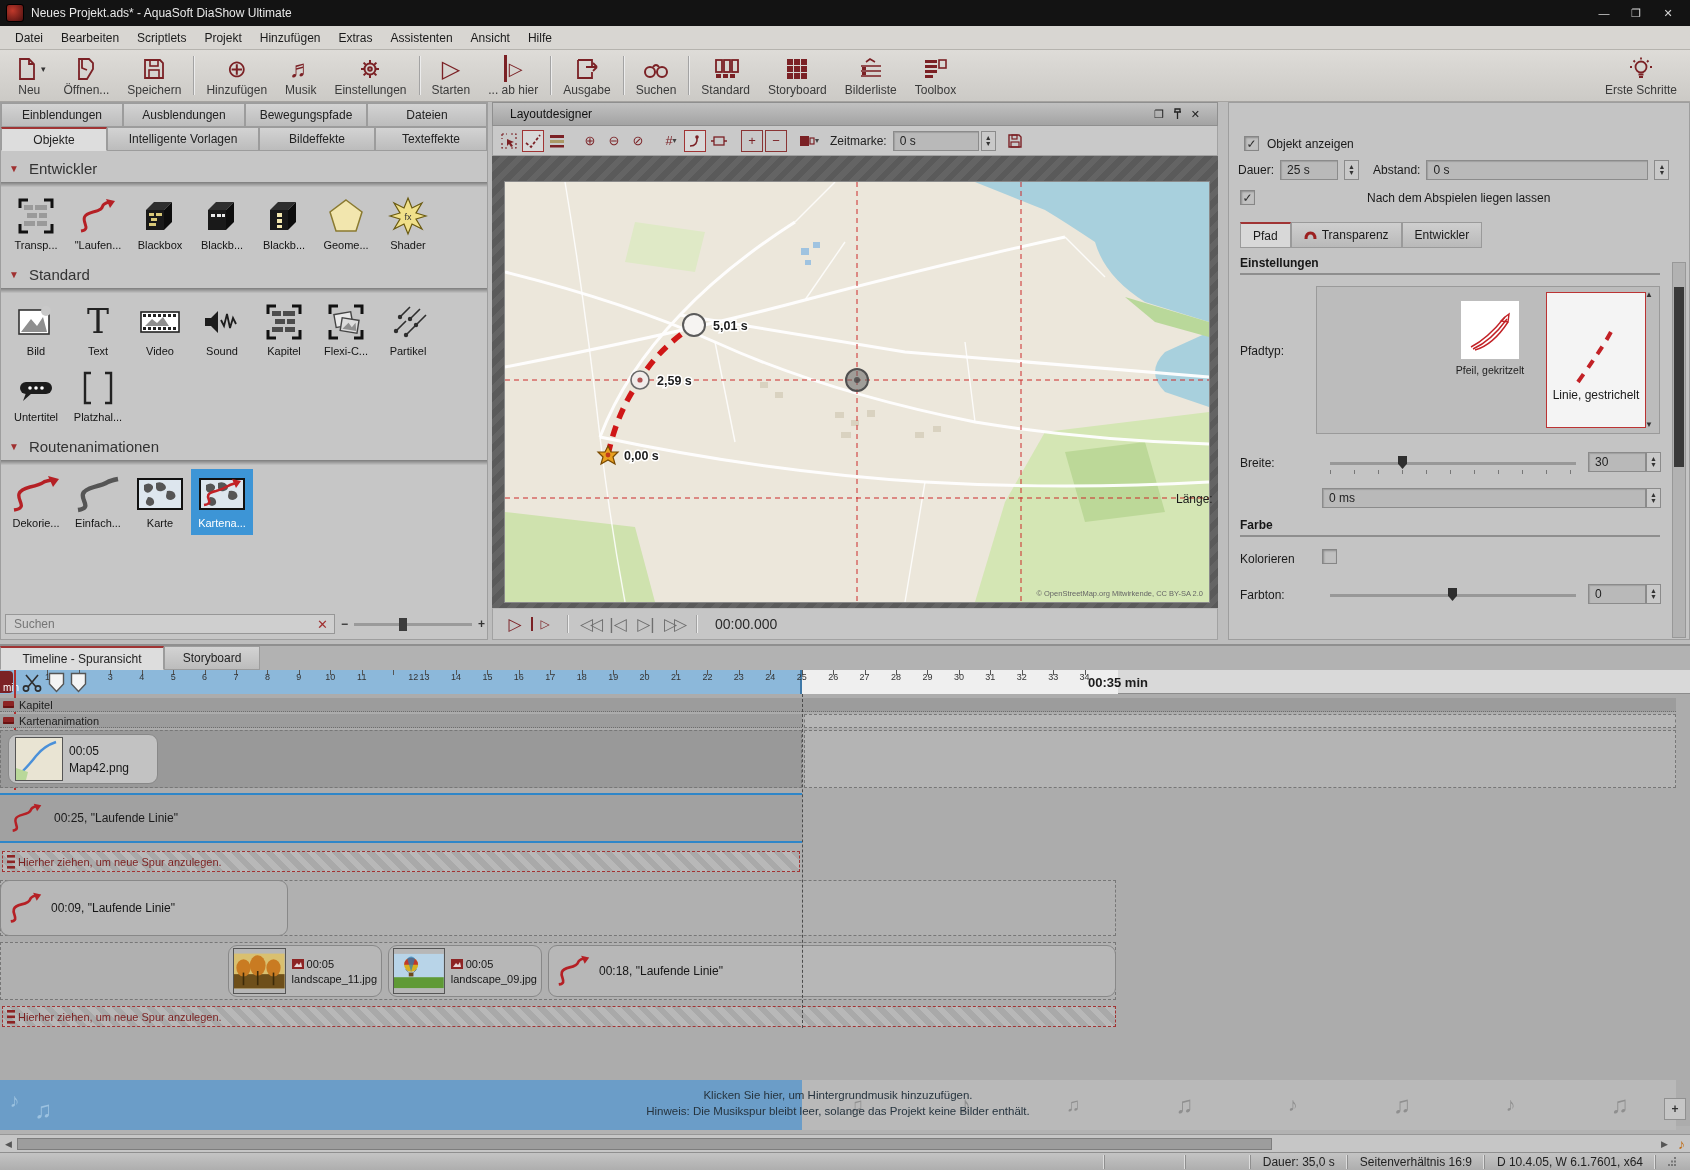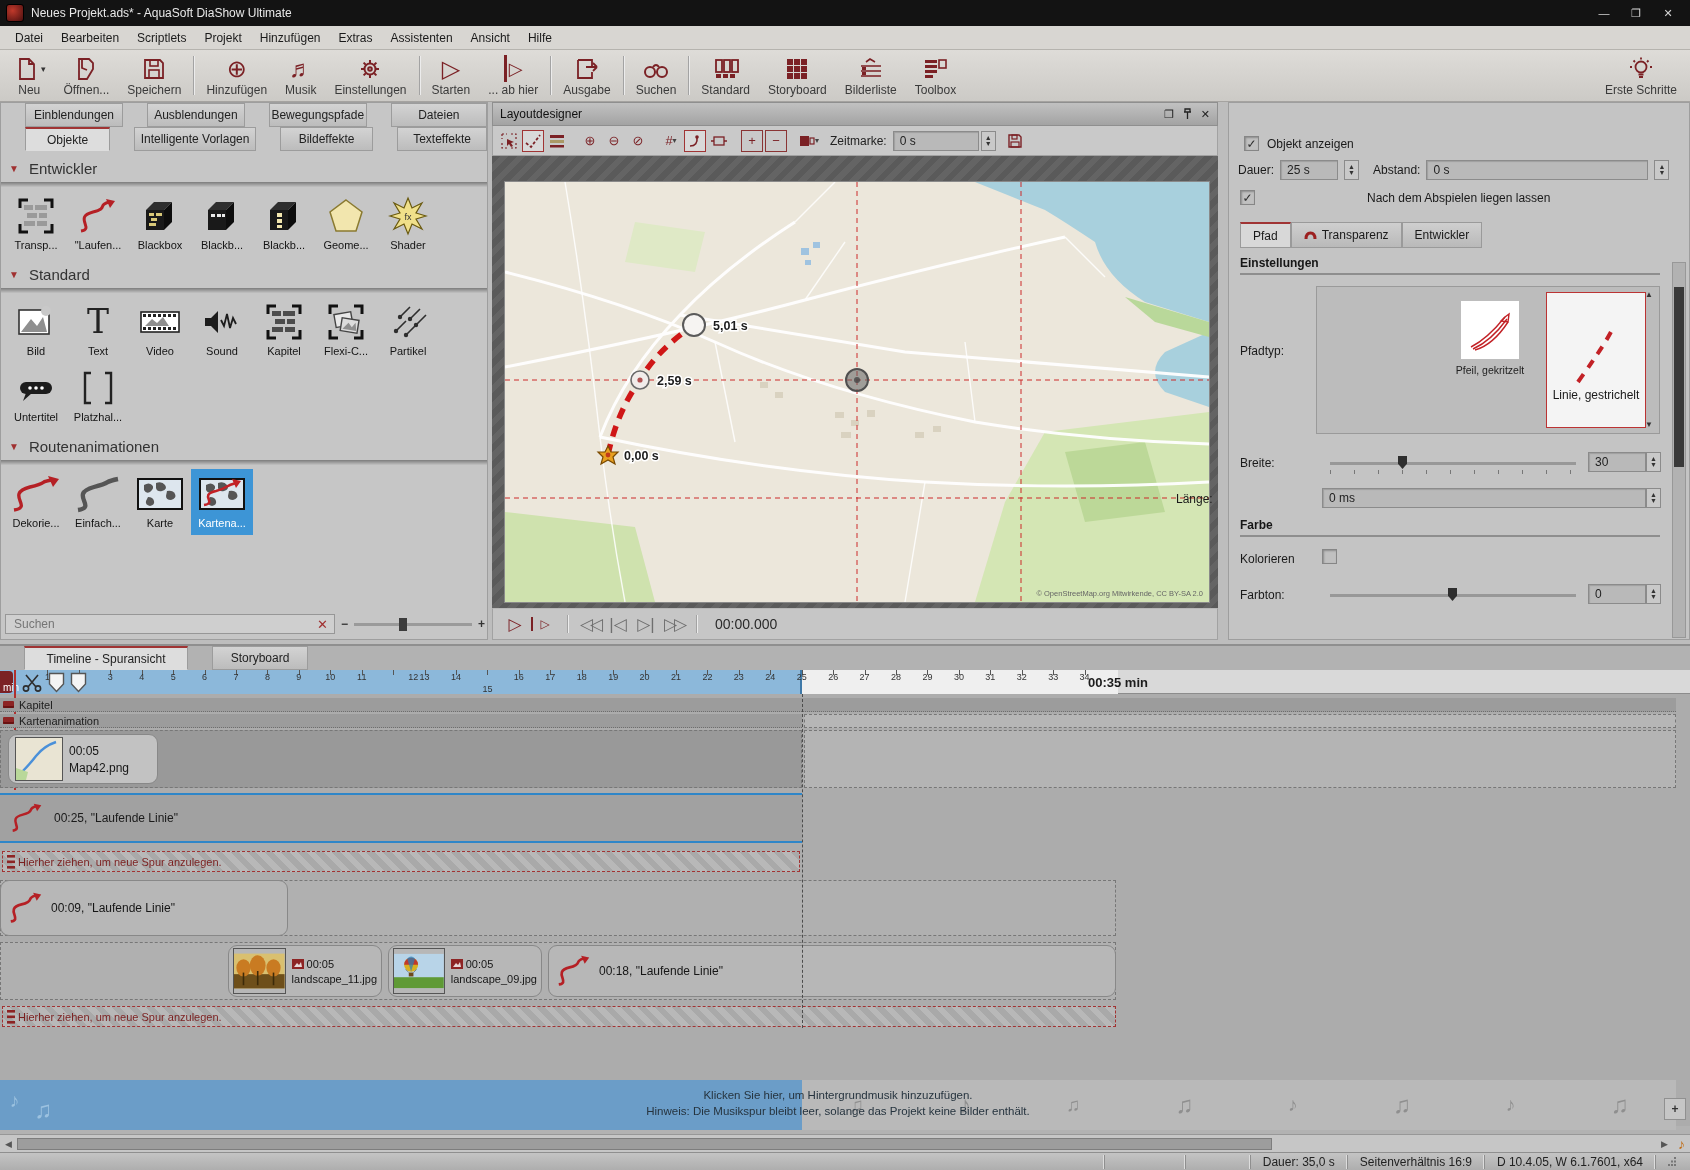--- a/index.html
+++ b/index.html
@@ -26,25 +26,25 @@
            border-bottom:1px solid #a5a3a0;display:flex;align-items:stretch;padding:1px 4px;box-sizing:border-box;}
   .tbtn{display:flex;flex-direction:column;align-items:center;justify-content:space-between;
         padding:4px 9px 3px;color:var(--mar);}
   .tbtn .lbl{font-size:12px;color:#3a3a3a;white-space:nowrap;}
   .tbtn .ic{height:27px;display:flex;align-items:center;justify-content:center;}
   .sepv{width:1px;background:#a3a3a3;margin:5px 3px;box-shadow:1px 0 0 #ececec;}
   .glyph{font-size:24px;line-height:24px;}
 
   
   .phead{height:24px;background:linear-gradient(#c1c1c1,#a3a3a3);border:1px solid #8f8f8f;
-         display:flex;align-items:center;padding:0 7px;box-sizing:border-box;color:#111;}
+         display:flex;align-items:center;padding:0 17px;box-sizing:border-box;color:#111;}
   .pctl{margin-left:auto;display:flex;gap:9px;align-items:center;color:#222;font-size:11px;}
   .tabrow{display:flex;}
   .tab{display:flex;align-items:center;justify-content:center;height:24px;box-sizing:border-box;
-       background:linear-gradient(#d3d3d3,#bcbcbc);border:1px solid #9c9c9c;color:#222;margin-left:24px;}
+       background:linear-gradient(#d3d3d3,#bcbcbc);border:1px solid #9c9c9c;color:#222;}
   .tab.act{background:#dddddd;border-top:2px solid #a03434;border-bottom-color:#dddddd;}
 
   
   .tpanel{left:0;top:102px;width:488px;height:538px;background:#c6c6c6;border:1px solid #9e9e9e;box-sizing:border-box;}
   .shead{display:flex;align-items:center;gap:10px;padding:9px 8px 3px;font-size:15px;color:#333;}
   .tri{color:#a03030;font-size:10px;}
   .sdiv{height:5px;background:linear-gradient(#7c7c7c,#c2c2c2);margin:2px 0 4px;}
   .items{display:flex;flex-wrap:wrap;padding:0 4px;}
   .ti{width:62px;display:flex;flex-direction:column;align-items:center;gap:2px;padding:4px 0 6px;}
   .ti .lbl{font-size:11px;color:#141414;white-space:nowrap;}
@@ -942,21 +942,21 @@
           <span class="rnum" style="left: 330.3px;">10</span>
           <i class="rtick" style="left: 361.73px;"></i>
           <span class="rnum" style="left: 361.73px;">11</span>
           <i class="rtick" style="left: 393.16px;"></i>
           <span class="rnum" style="left: 393.16px; margin-left: 20px;">12</span>
           <i class="rtick" style="left: 424.59px;"></i>
           <span class="rnum" style="left: 424.59px;">13</span>
           <i class="rtick" style="left: 456.02px;"></i>
           <span class="rnum" style="left: 456.02px;">14</span>
           <i class="rtick" style="left: 487.45px;"></i>
-          <span class="rnum" style="left: 487.45px; margin-top: 12px;">15</span>
+          <span class="rnum" style="left: 487.45px;">15</span>
           <i class="rtick" style="left: 518.88px;"></i>
           <span class="rnum" style="left: 518.88px;">16</span>
           <i class="rtick" style="left: 550.31px;"></i>
           <span class="rnum" style="left: 550.31px;">17</span>
           <i class="rtick" style="left: 581.74px;"></i>
           <span class="rnum" style="left: 581.74px;">18</span>
           <i class="rtick" style="left: 613.17px;"></i>
           <span class="rnum" style="left: 613.17px;">19</span>
           <i class="rtick" style="left: 644.6px;"></i>
           <span class="rnum" style="left: 644.6px;">20</span>

